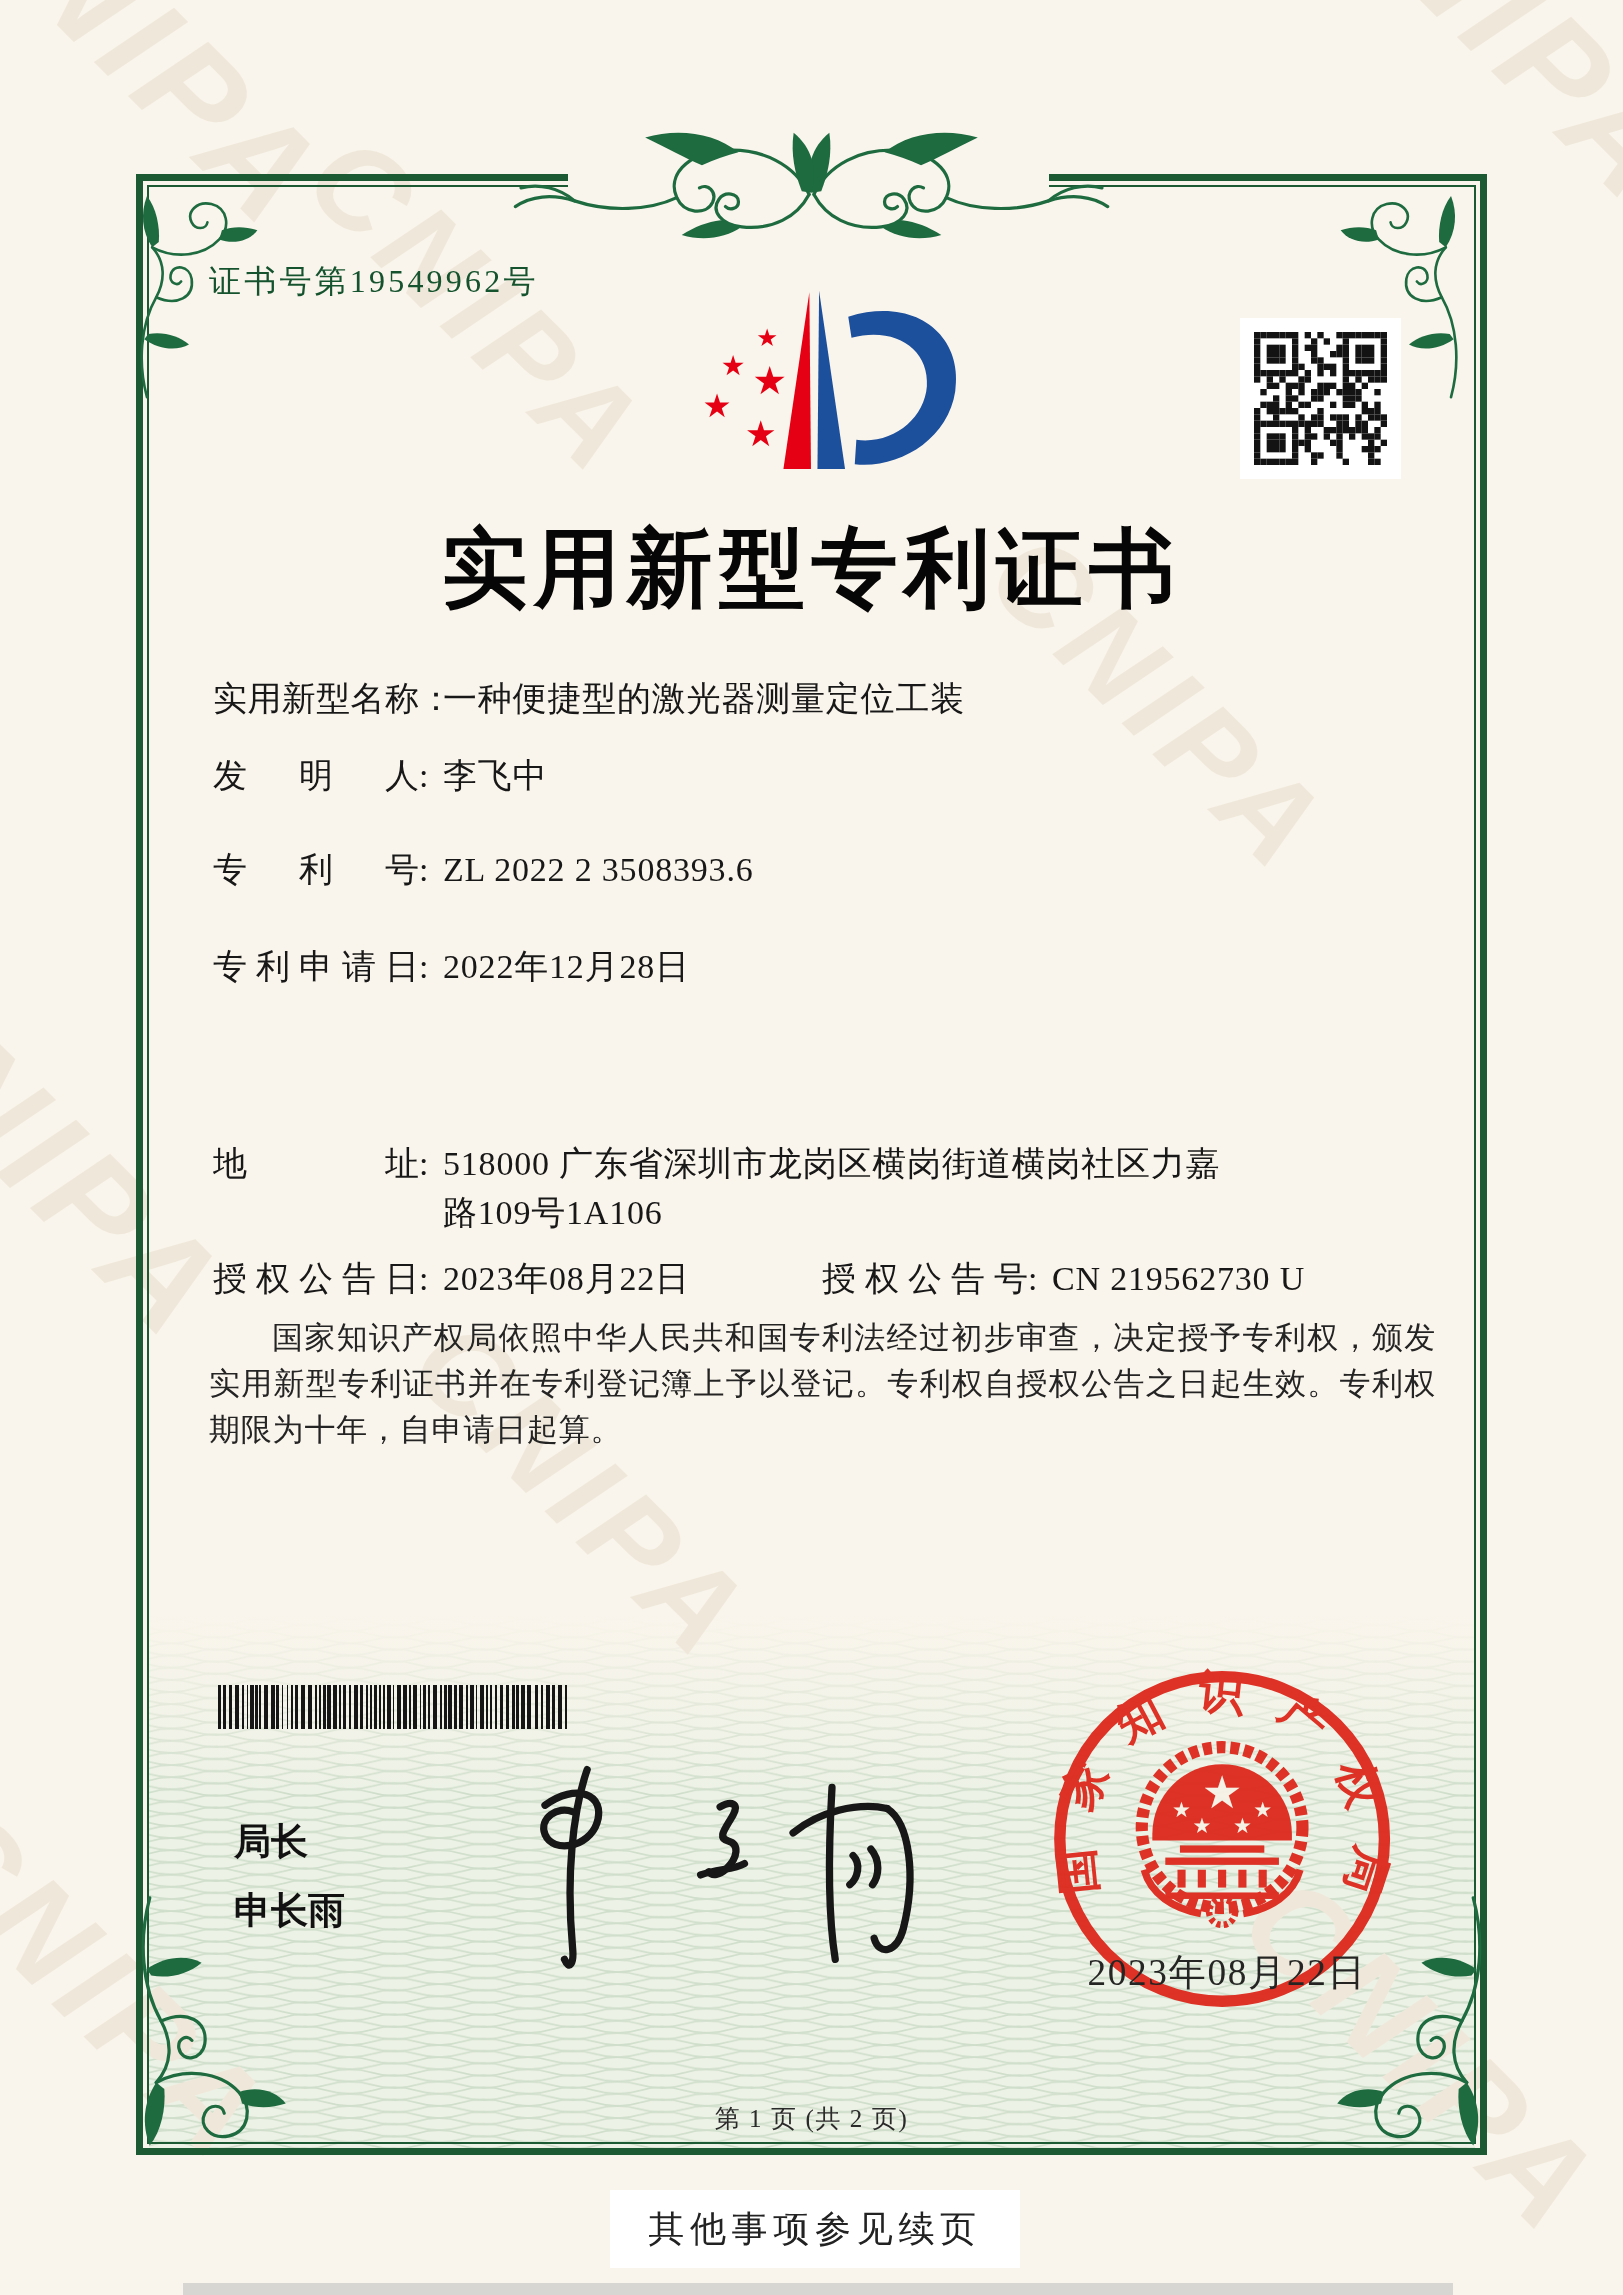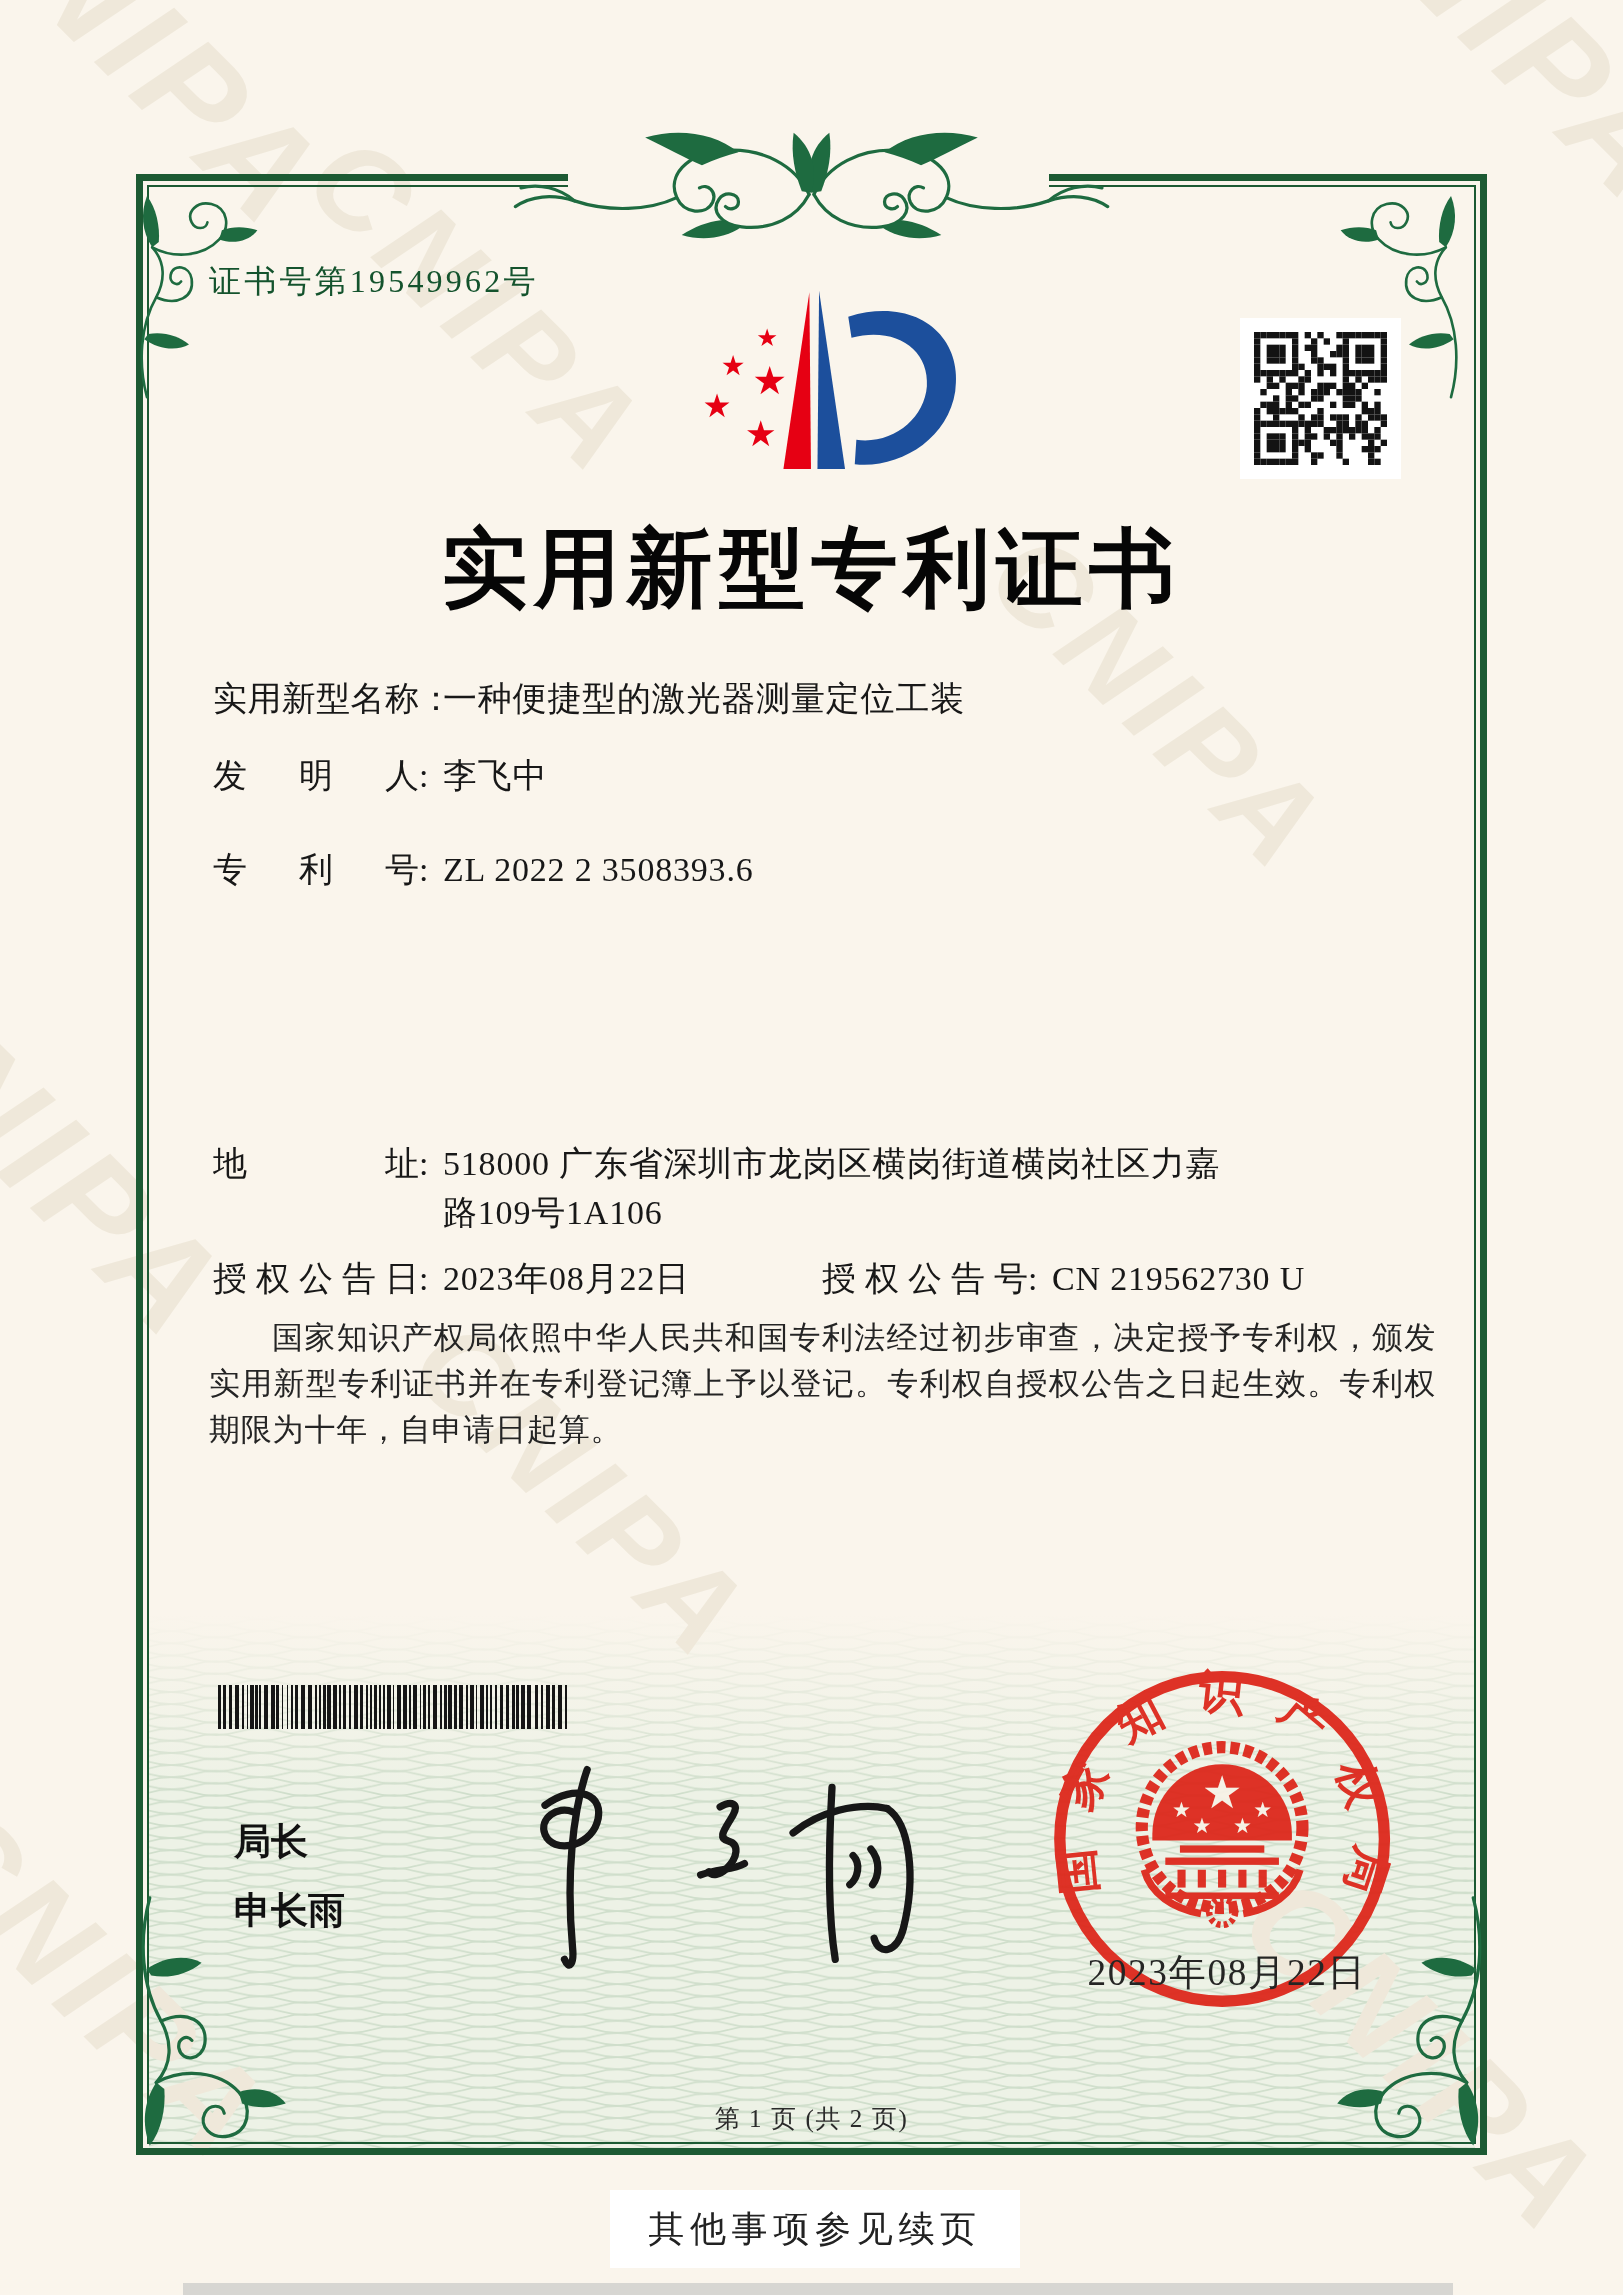--- a/index.html
+++ b/index.html
@@ -413,20 +413,23 @@
 
   <div class="frow" style="top:676px">
     <span class="flabel">实用新型名称</span><span class="fcolon">：</span><span class="fvalue">一种便捷型的激光器测量定位工装</span>
   </div>
   <div class="frow" style="top:753px">
     <span class="flabel">发明人</span><span class="fcolon">:</span><span class="fvalue">李飞中</span>
   </div>
   <div class="frow" style="top:847px">
     <span class="flabel">专利号</span><span class="fcolon">:</span><span class="fvalue">ZL 2022 2 3508393.6</span>
   </div>
+  <div class="frow" style="top:944px">
+    <span class="flabel">专利申请日</span><span class="fcolon">:</span><span class="fvalue">2022年12月28日</span>
+  </div>
   <div class="frow addr" style="top:1139px">
     <span class="flabel">地址</span><span class="fcolon">:</span><span class="fvalue">518000 广东省深圳市龙岗区横岗街道横岗社区力嘉路109号1A106</span>
   </div>
   <div class="frow grantrow" style="top:1256px">
     <span class="ggroup g1">
       <span class="flabel">授权公告日</span><span class="fcolon">:</span><span class="fvalue">2023年08月22日</span>
     </span>
     <span class="ggroup g2">
       <span class="flabel">授权公告号</span><span class="fcolon">:</span><span class="fvalue">CN 219562730 U</span>
     </span>

